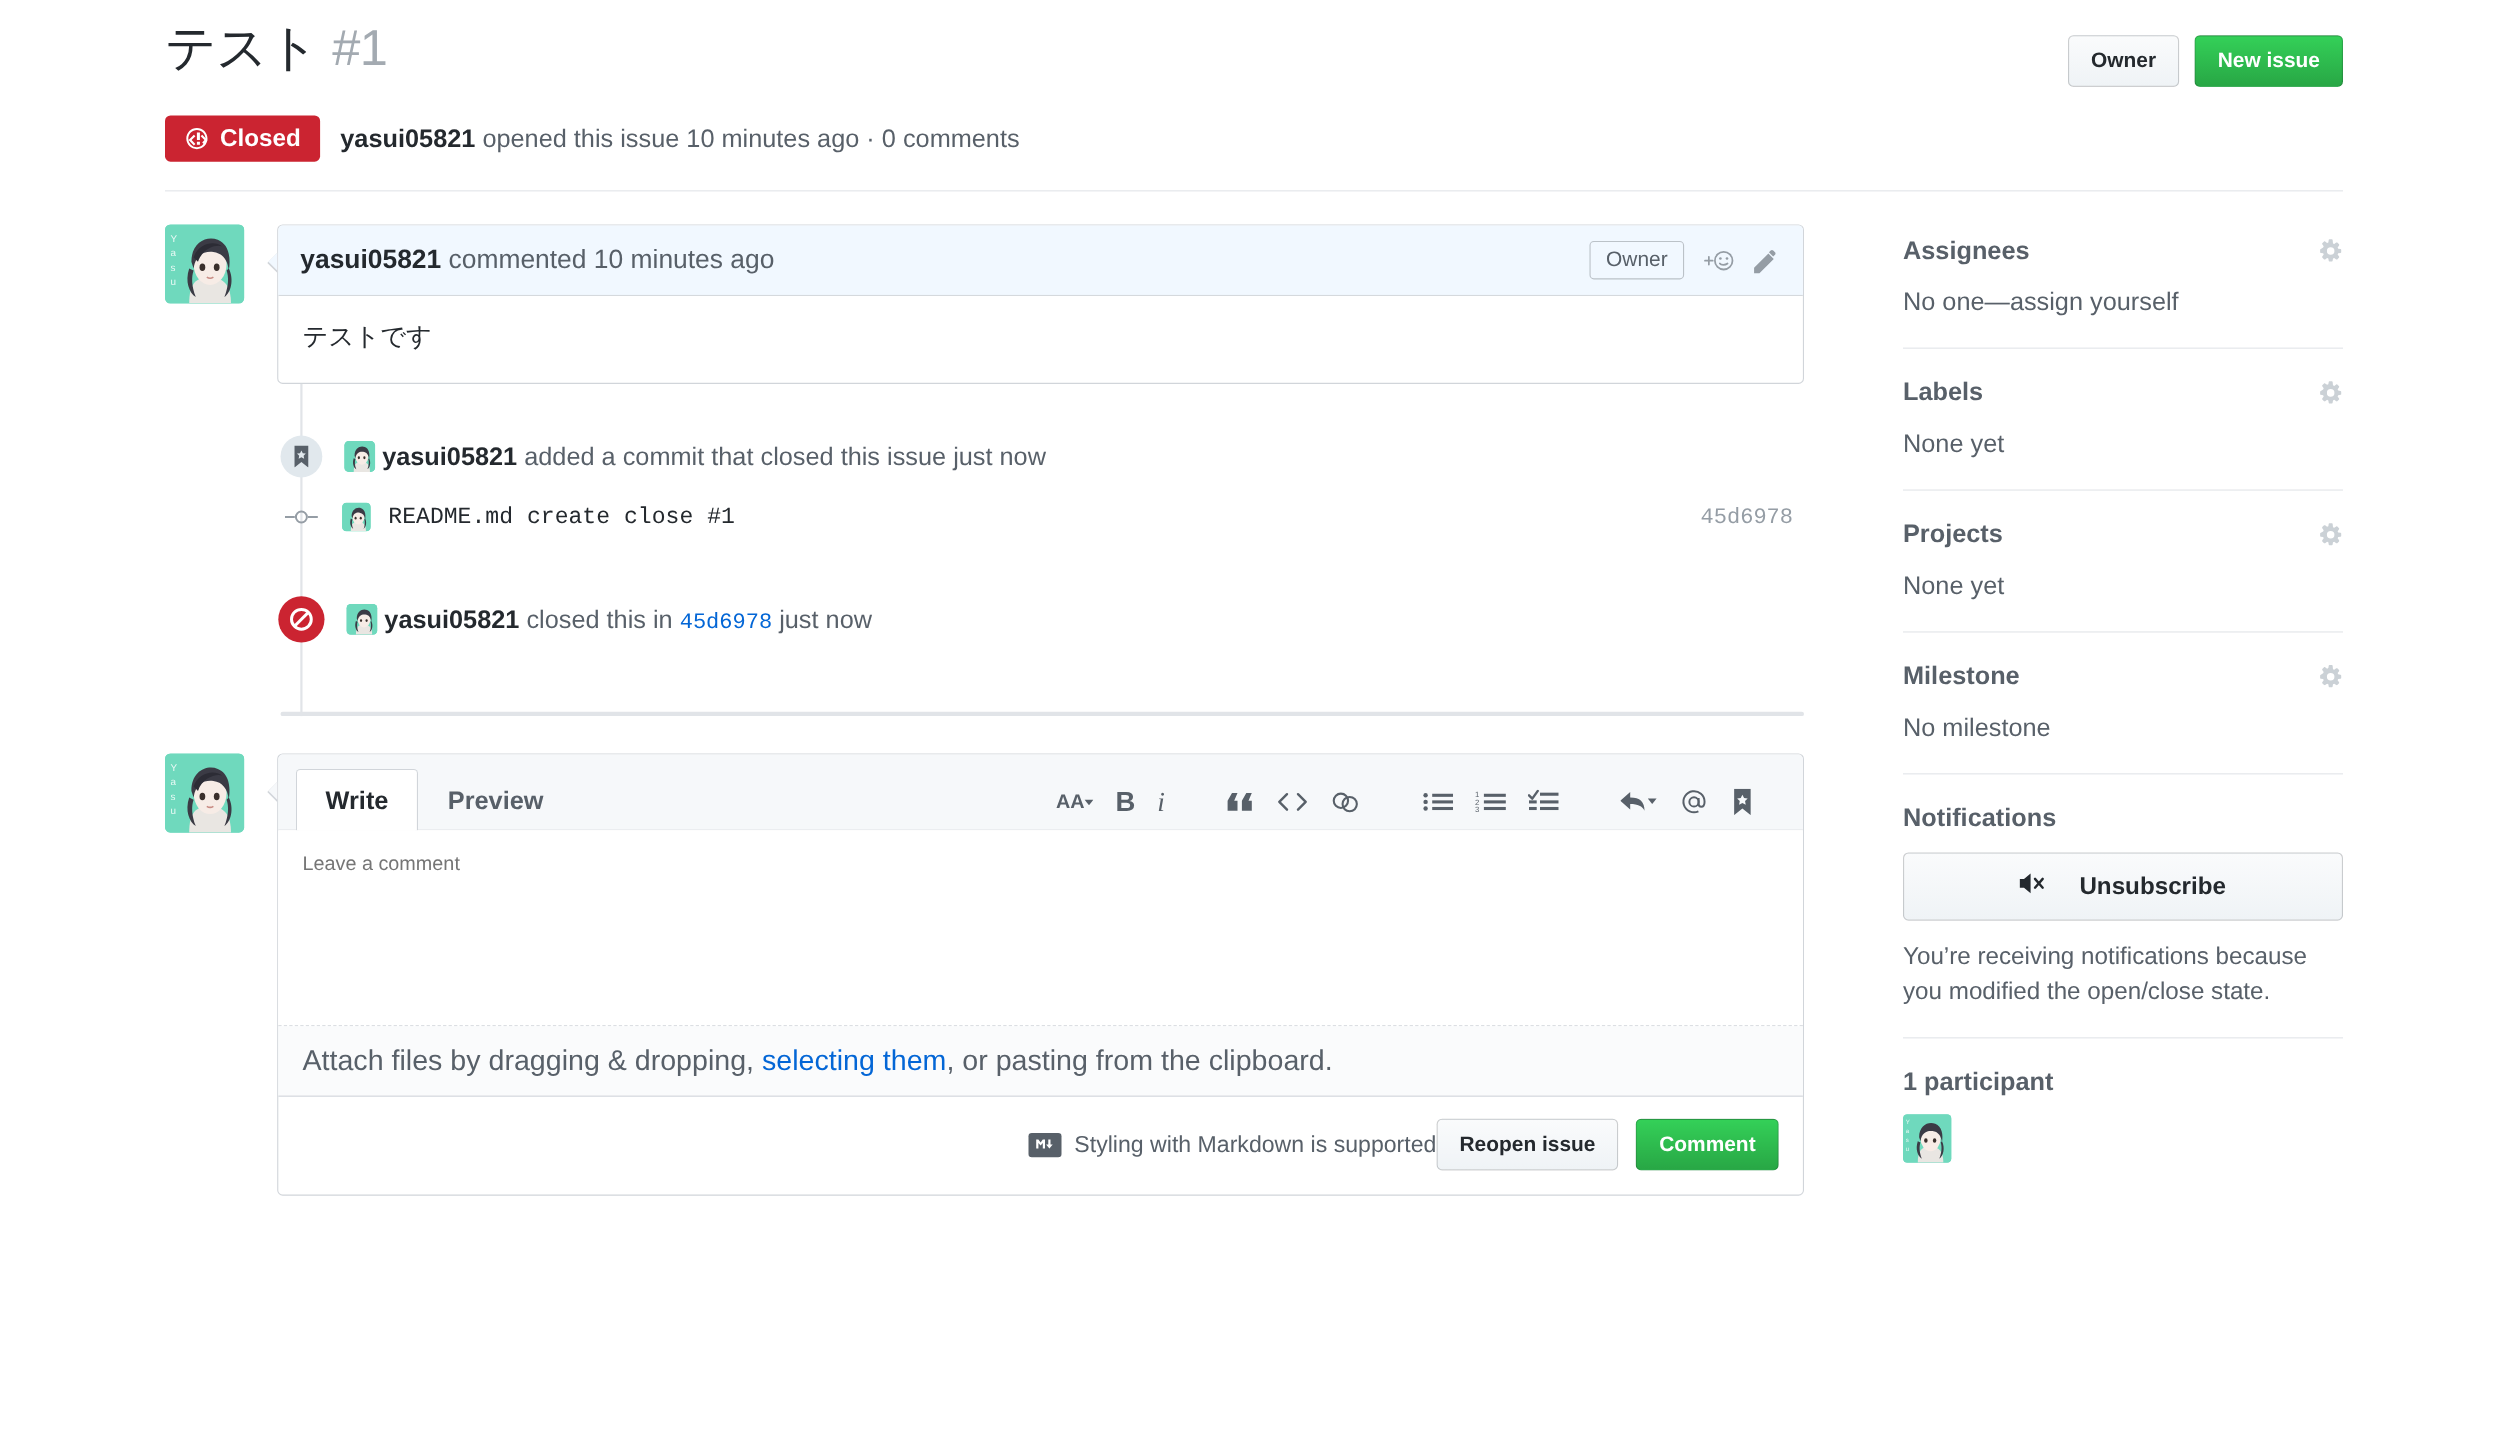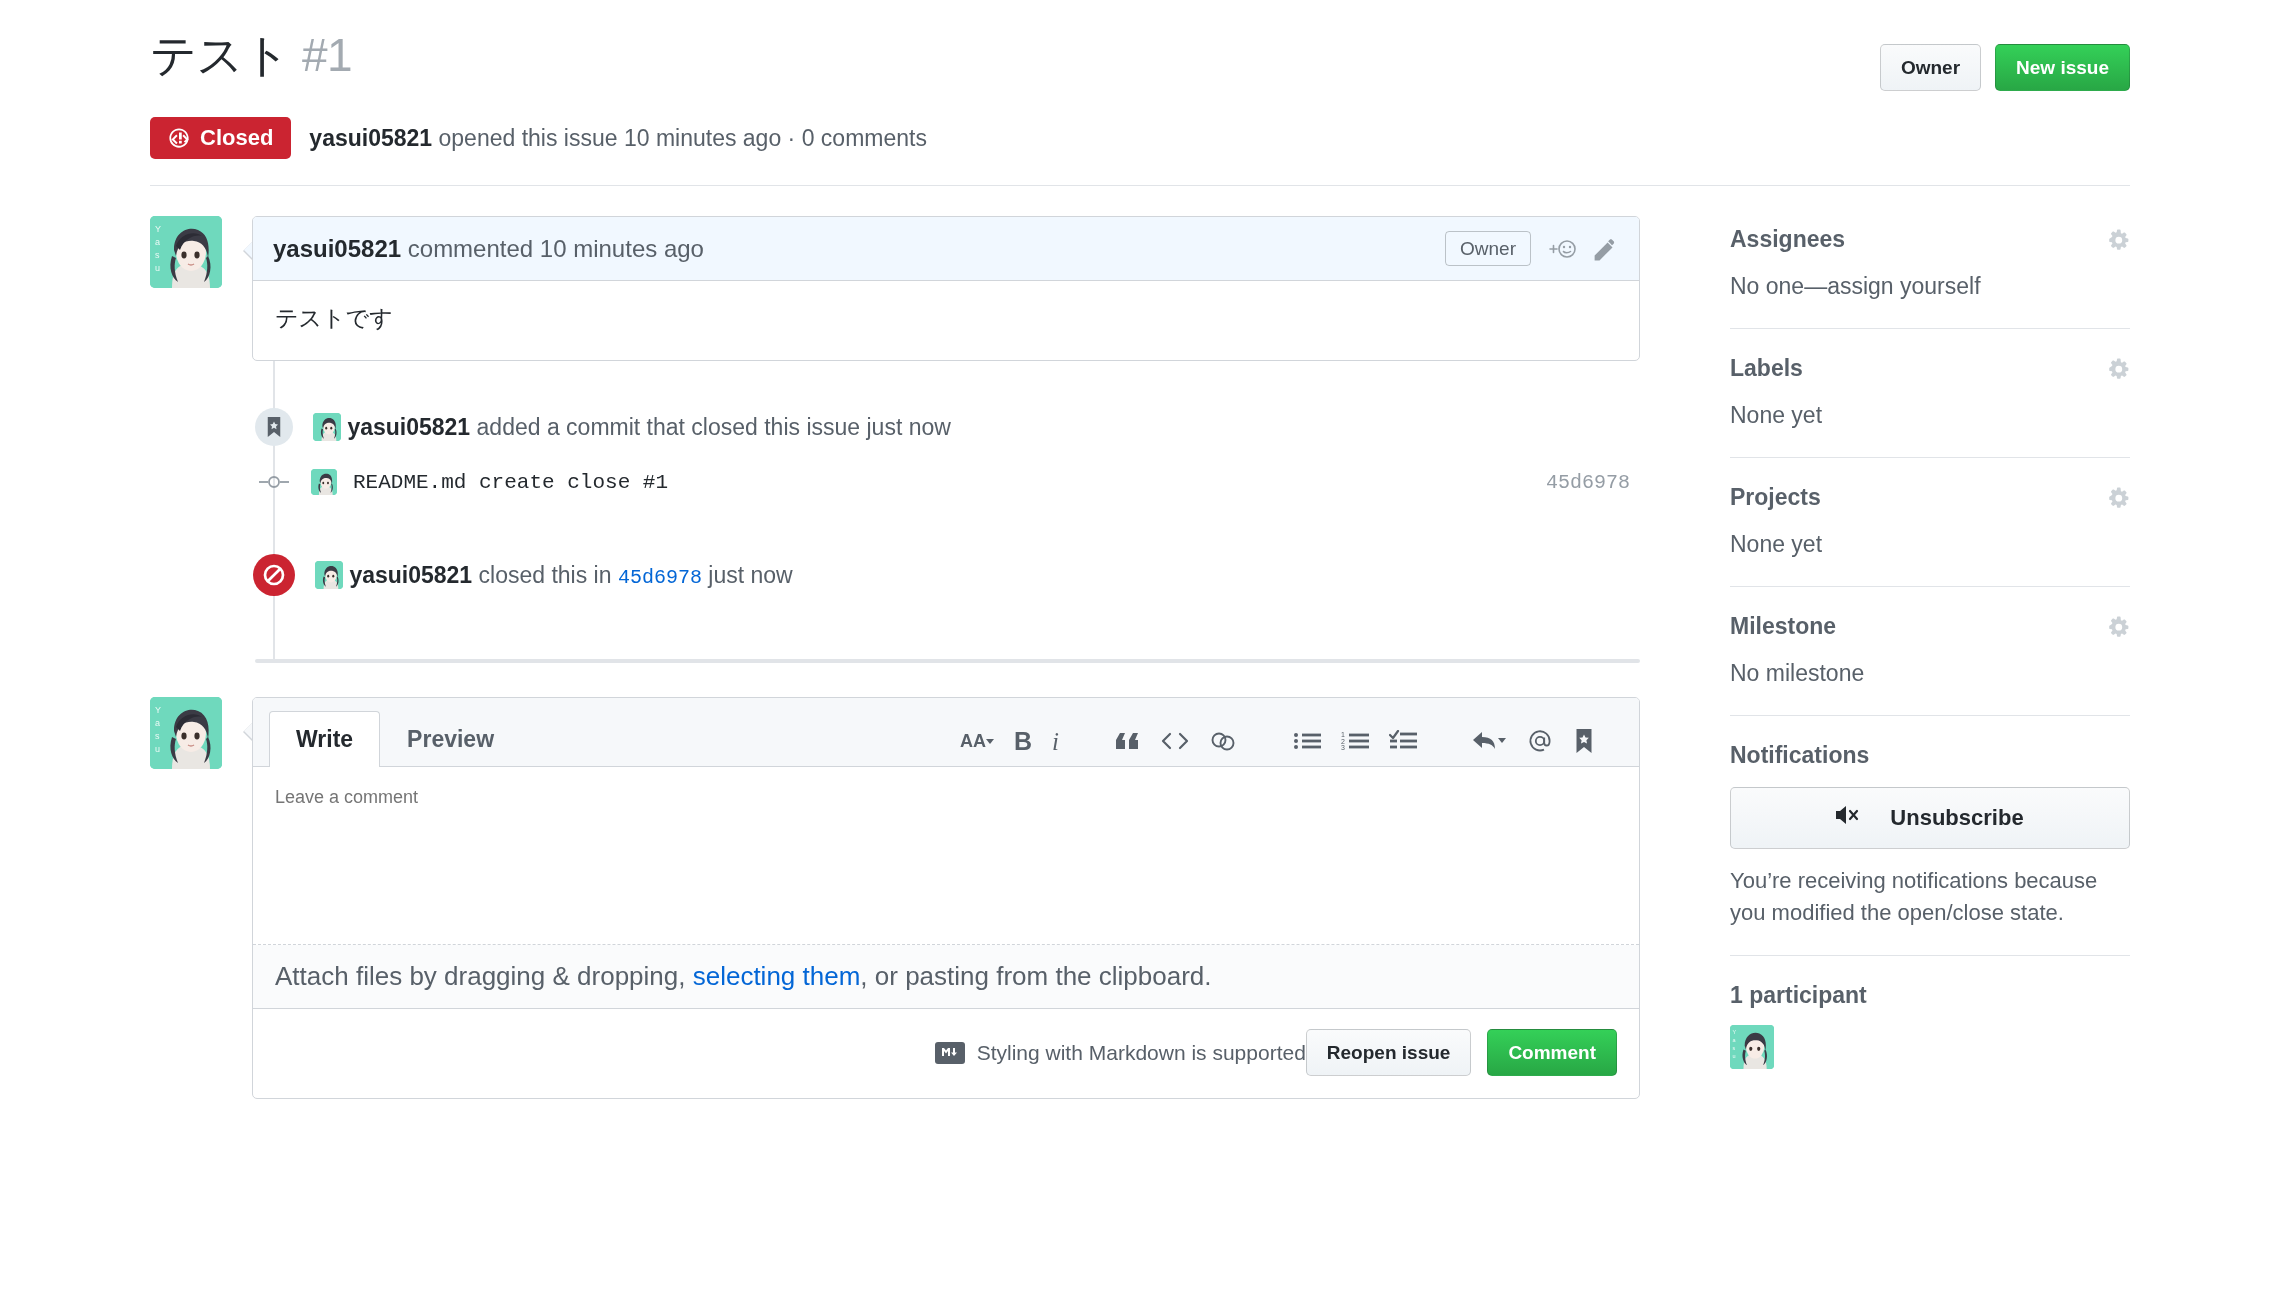--- a/index.html
+++ b/index.html
@@ -5,21 +5,21 @@
   * { box-sizing: border-box; }
   html, body {
     margin: 0; padding: 0;
     width: 2280px; height: 1316px;
     background: #fff;
     font-family: "Liberation Sans", sans-serif;
     color: #24292e;
     -webkit-font-smoothing: antialiased;
   }
   .page { width: 2280px; height: 1316px; position: relative; overflow: hidden; }
-  .wrap { width: 1980px; margin: 12px auto; padding-top: 18px; position: relative; }
+  .wrap { width: 1980px; margin: 0 auto; padding-top: 18px; position: relative; }
 
   
   .issue-header { display: flex; align-items: flex-start; justify-content: space-between; }
   .title-block { padding-left: 0; }
   .issue-title {
     font-size: 46px; font-weight: 400; line-height: 1.1; margin: 0;
     color: #24292e; letter-spacing: -0.5px;
   }
   .issue-num { color: #a3aab1; font-weight: 300; }
   .header-actions { display: flex; align-items: center; gap: 14px; padding-top: 14px; }

